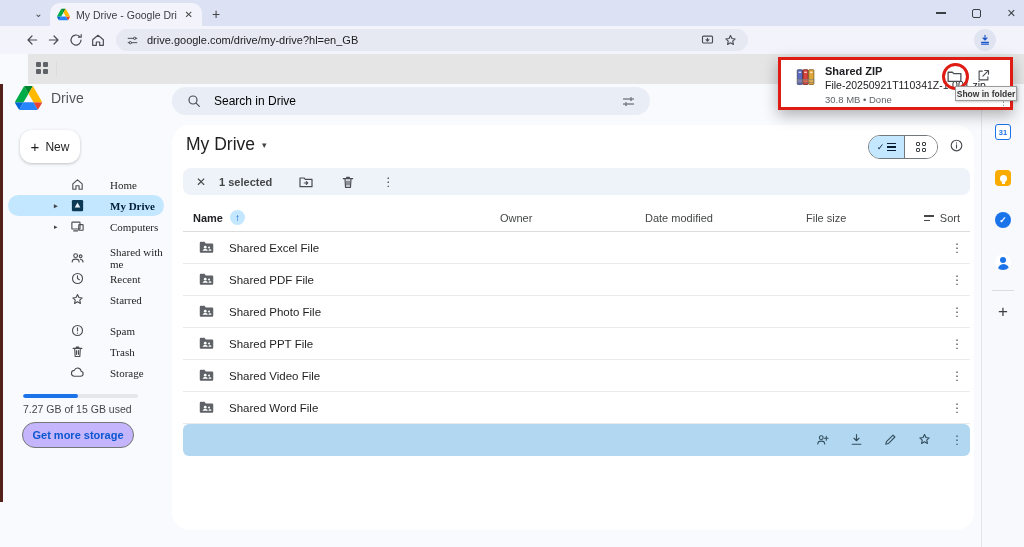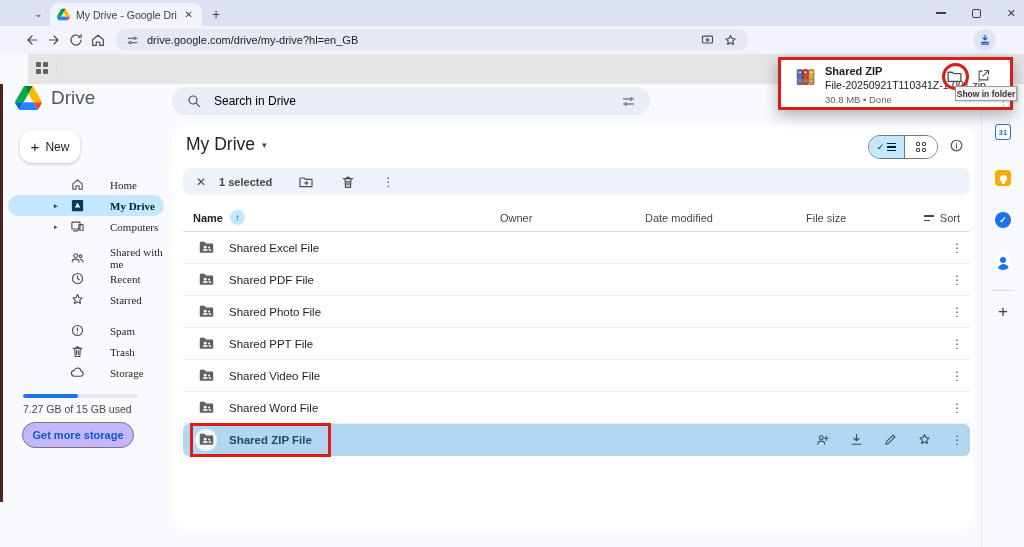--- a/index.html
+++ b/index.html
@@ -39,21 +39,21 @@
   .bm-sep { position:absolute; left:28px; top:7px; width:1px; height:15px; background:#dadce0; }
   .bm-frag { position:absolute; left:766px; top:7px; font-size:10px; color:#5f6368; }
 
   
   #page { position:absolute; left:0; top:84px; right:0; bottom:0; background:#f8fafd; }
 
   #left-strip { position:absolute; left:0; top:0; width:3px; height:418px; background:#53201a; z-index:60; }
 
   .logo-row { position:absolute; left:15px; top:2px; display:flex; align-items:center; gap:9px; }
   .logo-row svg { width:27px; height:24px; }
-  .logo-text { font-size:19px; color:#52575c; }
+  .logo-text { font-size:14px; color:#52575c; }
 
   .new-btn { position:absolute; left:20px; top:46px; width:60px; height:33px; background:#fff;
              border-radius:12px; box-shadow:0 1px 3px rgba(60,64,67,.3); display:flex; align-items:center;
              justify-content:center; gap:6px; font-size:12px; color:#1f1f1f; cursor:pointer; }
   .new-plus { font-size:15px; color:#1f1f1f; }
 
   .nav { position:absolute; left:8px; top:90px; width:156px; }
   .nav-item { height:21px; display:flex; align-items:center; border-radius:11px; padding-left:46px;
               font-size:11px; color:#1f1f1f; position:relative; cursor:pointer;font-family:Liberation Serif, serif; }
   .nav-item .twisty { position:absolute; left:46px; width:12px; font-size:7px; color:#444; }
@@ -505,32 +505,20 @@
               </svg>
       </span>
       <span class="row-name">Shared Word File</span>
     </div>
     <span class="spacer"></span>
 
     <span class="row-dots">⋮</span>
   </div>
 
   <div class="row selected">
-    <div class="name-box">
-      <span class="file-ic-wrap">
-        <svg class="file-ic" viewBox="0 0 24 24">
-                <path d="M2.5 5.5A1.5 1.5 0 0 1 4 4h5.2l2 2.3H20a1.5 1.5 0 0 1 1.5 1.5v10.2A1.5 1.5 0 0 1 20 19.5H4a1.5 1.5 0 0 1-1.5-1.5z" fill="#5f6368"></path>
-                <circle cx="10.2" cy="11.6" r="1.9" fill="#fff"></circle>
-                <path d="M6.6 16.6c0-1.7 1.8-2.6 3.6-2.6s3.6.9 3.6 2.6z" fill="#fff"></path>
-                <circle cx="15.6" cy="12" r="1.4" fill="#fff"></circle>
-                <path d="M14.8 16.6c.3-1.3 1-2 2-2 1.3 0 2.2.8 2.2 2z" fill="#fff"></path>
-              </svg>
-      </span>
-      <span class="row-name">Shared ZIP File</span>
-    </div>
     <span class="spacer"></span>
     <span class="row-actions">
       <svg viewBox="0 0 24 24">
               <circle class="sv" cx="10" cy="9" r="3"></circle>
               <path class="sv" d="M4.5 19c0-3 2.7-4.5 5.5-4.5s5.5 1.5 5.5 4.5M18 7v6M15 10h6"></path>
             </svg>
       <svg viewBox="0 0 24 24">
               <path class="sv" d="M12 4v10m0 0 4-4m-4 4-4-4M5 19.5h14"></path>
             </svg>
       <svg viewBox="0 0 24 24">

